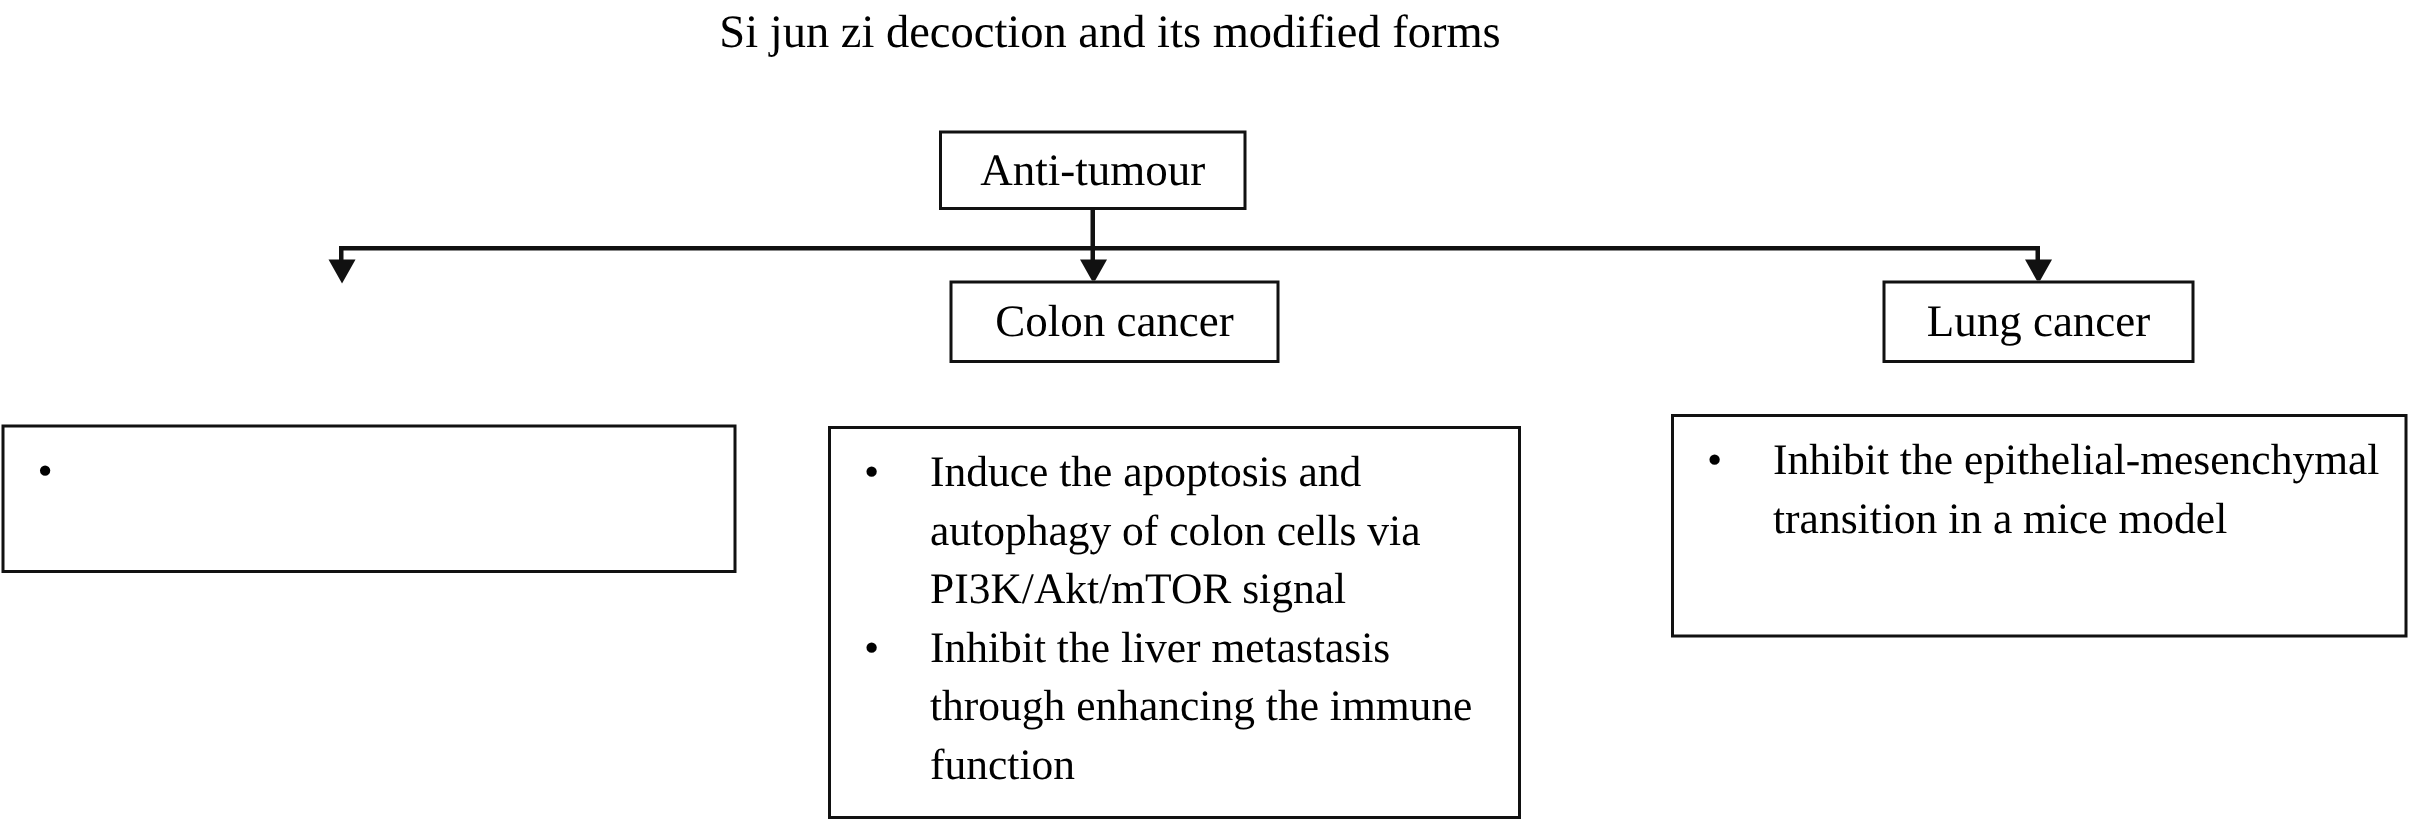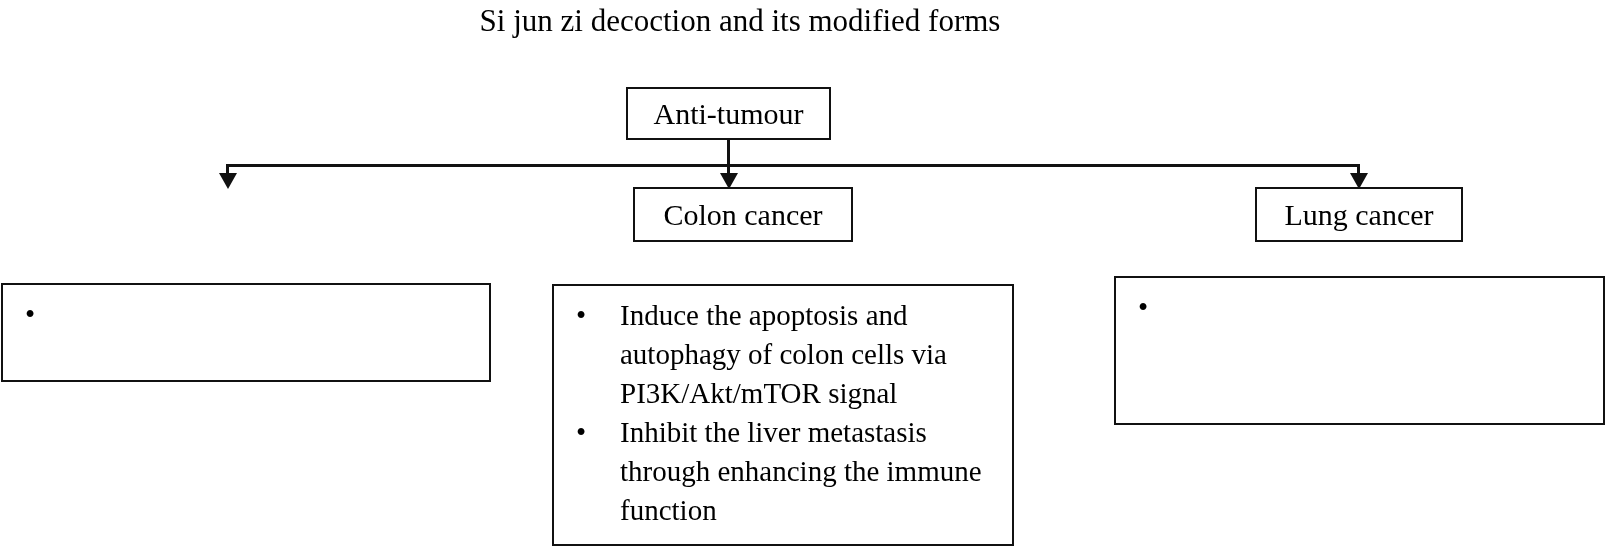--- a/index.html
+++ b/index.html
@@ -161,17 +161,18 @@
         <span class="bullet-dot">•</span>
         <span>Inhibit the liver metastasis through enhancing the immune function</span>
       </li>
     </ul>
   </div>
 
   <div class="detail-box" id="detail-lung">
     <ul class="bullet-list">
       <li class="bullet-item">
         <span class="bullet-dot">•</span>
+        <span>Inhibit the epithelial-mesenchymal transition in a mice model</span>
       </li>
     </ul>
   </div>
 
 </div>
 
 </body></html>

